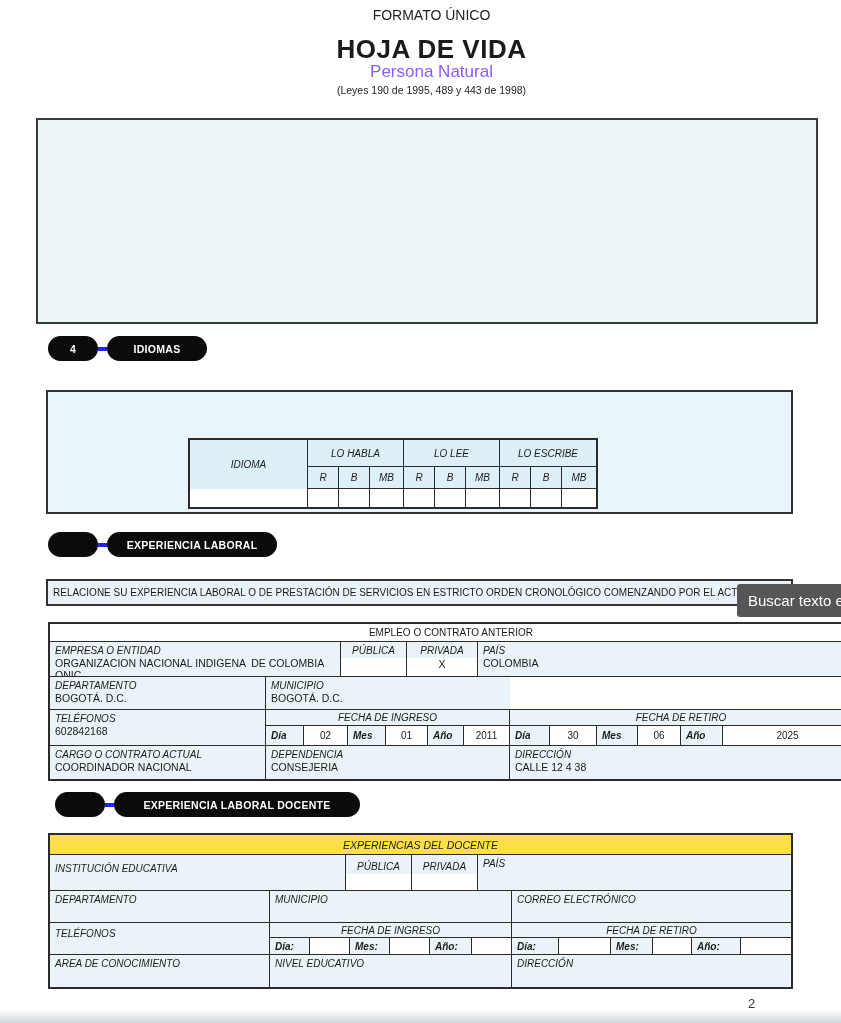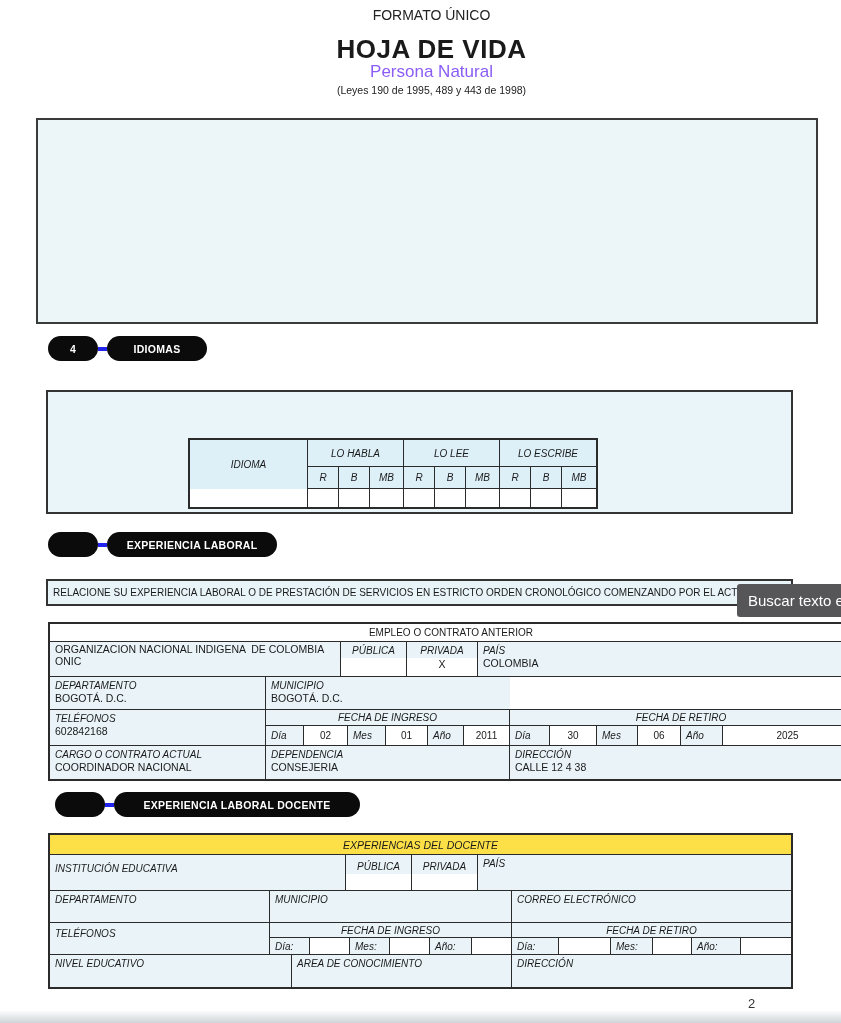--- a/index.html
+++ b/index.html
@@ -92,21 +92,21 @@
   .lbl { font-style: italic; font-size: 10px; padding: 3px 4px 0 5px; white-space: pre-wrap; }
   .val { font-size: 10.5px; padding: 1px 4px 2px 5px; white-space: pre-wrap; }
   .cell-center .lbl, .cell-center .val { text-align: center; padding-left: 2px; padding-right: 2px; }
   .white-bottom { background: #ffffff; flex: 1; margin-top: 2px; display: flex; align-items: flex-start; justify-content: center; font-size: 10.5px; }
 
   .date-wrap { display: flex; flex-direction: column; padding: 0 !important; }
   .date-head { text-align: center; font-style: italic; font-size: 10px; border-bottom: 1.5px solid #2b2b2b; display: flex; align-items: center; justify-content: center; }
   .date-cells { display: flex; flex: 1; }
   .dc { border-right: 1.5px solid #2b2b2b; display: flex; align-items: center; font-size: 10px; }
   .dc:last-child { border-right: none; }
-  .dc.dlabel { font-style: italic; padding-left: 5px; background: #e9f3f8; }
+  .dc.dlabel { font-style: italic; padding-left: 5px; background: #e9f3f8; font-weight: bold; }
   .dc.dvalue { justify-content: center; background: #ffffff; font-style: normal; }
 
   .emp-table { left: 48px; top: 622px; width: 806px; }
   .doc-table { left: 48px; top: 833px; width: 745px; }
 
   
   .page-num { left: 748px; top: 996px; font-size: 13px; color: #333; }
   .bottom-fade { left: 0; bottom: 0; width: 841px; height: 13px;
     background: linear-gradient(to bottom, rgba(217,221,224,0), rgba(200,205,209,0.85)); }
 </style>
@@ -172,20 +172,21 @@
 
 <div class="abs laboral-instruction">RELACIONE SU EXPERIENCIA LABORAL O DE PRESTACIÓN DE SERVICIOS EN ESTRICTO ORDEN CRONOLÓGICO COMENZANDO POR EL ACTUAL</div>
 <div class="abs tooltip">Buscar texto e</div>
 
 <div class="abs form-table emp-table">
   <div class="ft-row" style="height:18px;">
     <div class="ft-cell ft-title" style="flex:1;">EMPLEO O CONTRATO ANTERIOR</div>
   </div>
   <div class="ft-row" style="height:35px;">
     <div class="ft-cell" style="width:291px;">
+      <div class="lbl">EMPRESA O ENTIDAD</div>
       <div class="val">ORGANIZACION NACIONAL INDIGENA  DE COLOMBIA ONIC</div>
     </div>
     <div class="ft-cell cell-center" style="width:66px;">
       <div class="lbl">PÚBLICA</div>
       <div class="white-bottom"></div>
     </div>
     <div class="ft-cell cell-center" style="width:71px;">
       <div class="lbl">PRIVADA</div>
       <div class="white-bottom">X</div>
     </div>
@@ -306,26 +307,26 @@
         <div class="dc dlabel" style="width:47px;">Día:</div>
         <div class="dc dvalue" style="width:52px;"></div>
         <div class="dc dlabel" style="width:42px;">Mes:</div>
         <div class="dc dvalue" style="width:39px;"></div>
         <div class="dc dlabel" style="width:49px;">Año:</div>
         <div class="dc dvalue" style="flex:1;"></div>
       </div>
     </div>
   </div>
   <div class="ft-row" style="height:32px;">
+    <div class="ft-cell" style="width:220px;">
+      <div class="lbl">AREA DE CONOCIMIENTO</div>
+    </div>
     <div class="ft-cell" style="width:242px;">
       <div class="lbl">NIVEL EDUCATIVO</div>
     </div>
-    <div class="ft-cell" style="width:220px;">
-      <div class="lbl">AREA DE CONOCIMIENTO</div>
-    </div>
     <div class="ft-cell" style="flex:1;">
       <div class="lbl">DIRECCIÓN</div>
     </div>
   </div>
 </div>
 
 <div class="abs page-num">2</div>
 <div class="abs bottom-fade"></div>
 
 </body></html>

